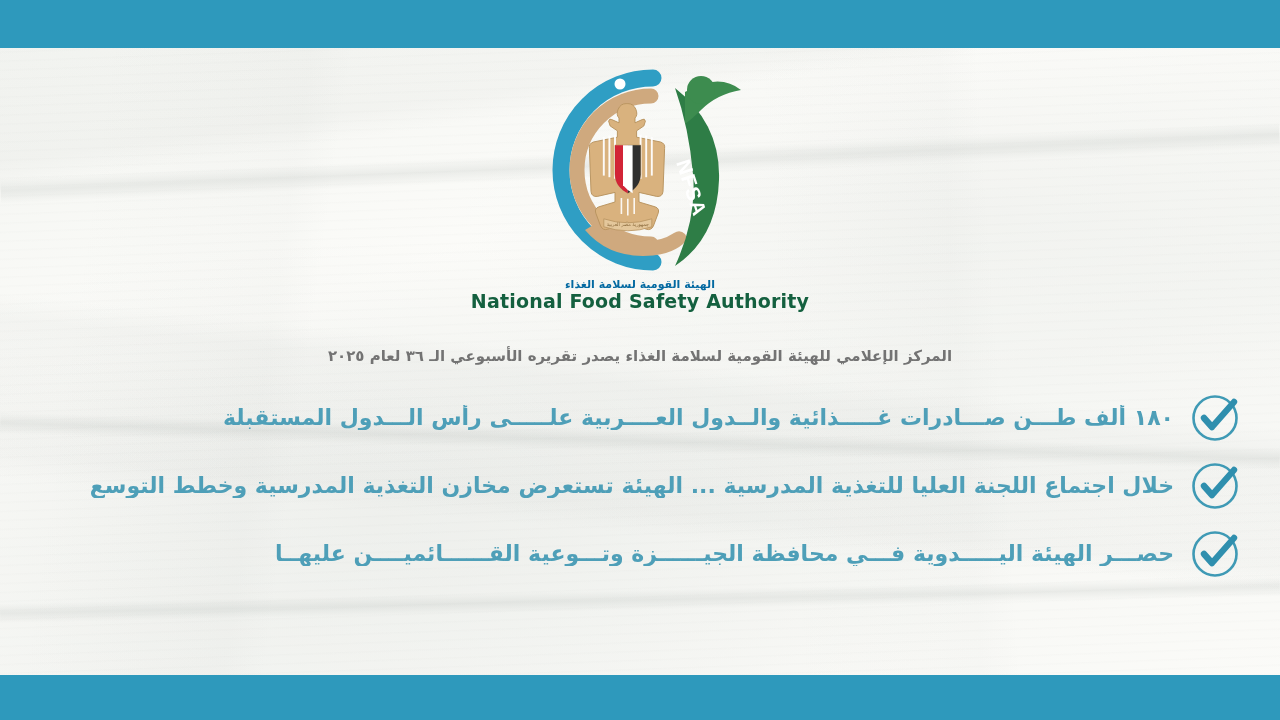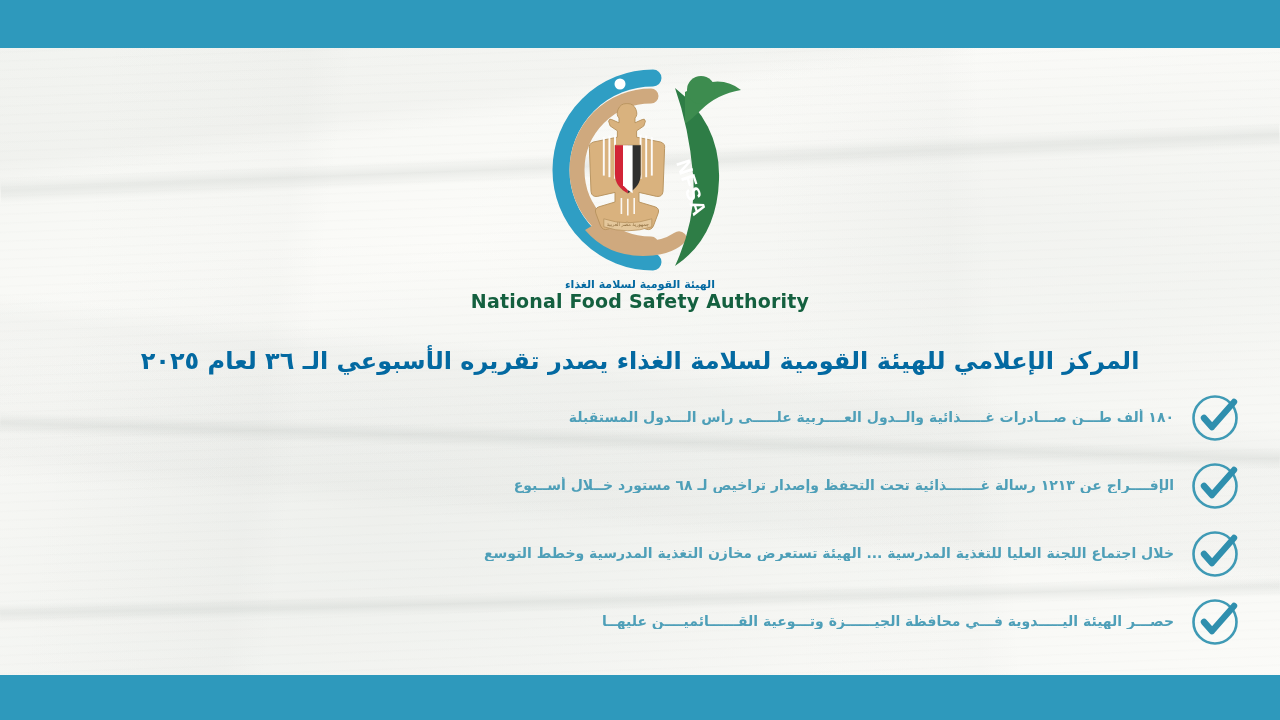--- a/index.html
+++ b/index.html
@@ -100,22 +100,22 @@
     margin-top: 1px;
     text-align: right;
   }
 
   
   .headline {
     position: absolute;
     top: 347px;
     left: 0; right: 0;
     text-align: center;
-    color: #0369a1;
-    font-size: 24px;
+    color: #737373;
+    font-size: 15px;
     font-weight: 700;
     direction: rtl;
     white-space: nowrap;
     letter-spacing: -0.2px;
   }
 
   
   .bullets {
     position: absolute;
     top: 383px;
@@ -136,21 +136,21 @@
     width: 54px;
     height: 54px;
     margin-left: 14px;
     position: relative;
   }
   .check-icon svg { display: block; }
 
   .bullet-text {
     flex: 1 1 auto;
     color: #4e9fb8;
-    font-size: 14px;
+    font-size: 22px;
     font-weight: 700;
     direction: rtl;
     text-align: right;
     white-space: nowrap;
     letter-spacing: -0.1px;
     overflow: hidden;
   }
   .bullet-row:nth-child(1) .bullet-text,
   .bullet-row:nth-child(2) .bullet-text { letter-spacing: -0.35px; }
 </style>
@@ -236,29 +236,20 @@
     <div class="bullet-row">
       <span class="check-icon">
         <svg width="54" height="54" viewBox="0 0 54 54" xmlns="http://www.w3.org/2000/svg" aria-hidden="true">
           <circle cx="27" cy="28" r="21.5" fill="none" stroke="#3f9ab5" stroke-width="2.6"></circle>
           <path d="M16 28 l 8 9 l 22 -25" fill="none" stroke="#2f8fae" stroke-width="6.4" stroke-linecap="round" stroke-linejoin="round"></path>
         </svg>
       </span>
       <span class="bullet-text">١٨٠ ألف طـــن صـــادرات غـــــذائية والــدول العــــربية علـــــى رأس الـــدول المستقبلة</span>
     </div>
 
-    <div class="bullet-row">
-      <span class="check-icon">
-        <svg width="54" height="54" viewBox="0 0 54 54" xmlns="http://www.w3.org/2000/svg" aria-hidden="true">
-          <circle cx="27" cy="28" r="21.5" fill="none" stroke="#3f9ab5" stroke-width="2.6"></circle>
-          <path d="M16 28 l 8 9 l 22 -25" fill="none" stroke="#2f8fae" stroke-width="6.4" stroke-linecap="round" stroke-linejoin="round"></path>
-        </svg>
-      </span>
-      <span class="bullet-text">الإفــــراج عن ١٢١٣ رسالة غـــــــذائية تحت التحفظ وإصدار تراخيص لـ ٦٨ مستورد خــلال أســبوع</span>
-    </div>
 
     <div class="bullet-row">
       <span class="check-icon">
         <svg width="54" height="54" viewBox="0 0 54 54" xmlns="http://www.w3.org/2000/svg" aria-hidden="true">
           <circle cx="27" cy="28" r="21.5" fill="none" stroke="#3f9ab5" stroke-width="2.6"></circle>
           <path d="M16 28 l 8 9 l 22 -25" fill="none" stroke="#2f8fae" stroke-width="6.4" stroke-linecap="round" stroke-linejoin="round"></path>
         </svg>
       </span>
       <span class="bullet-text">خلال اجتماع اللجنة العليا للتغذية المدرسية ... الهيئة تستعرض مخازن التغذية المدرسية وخطط التوسع</span>
     </div>

